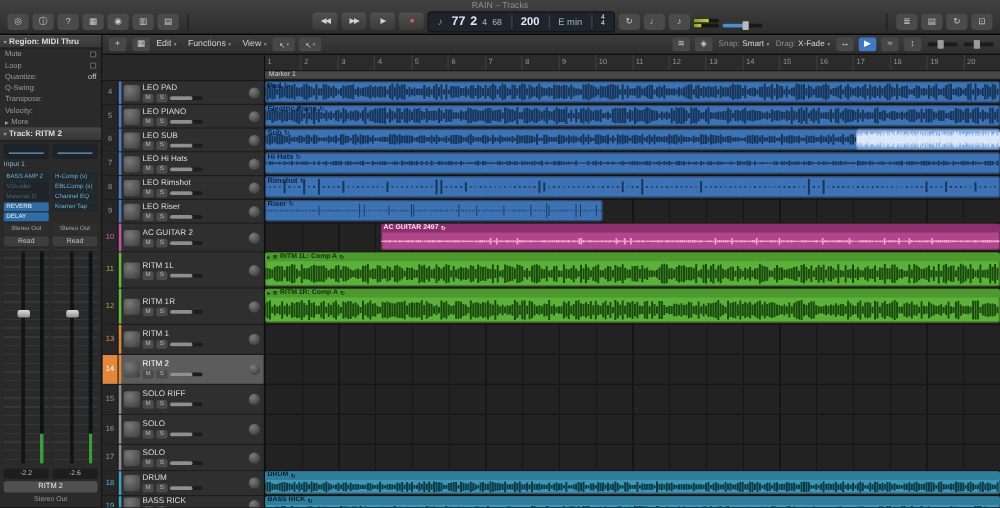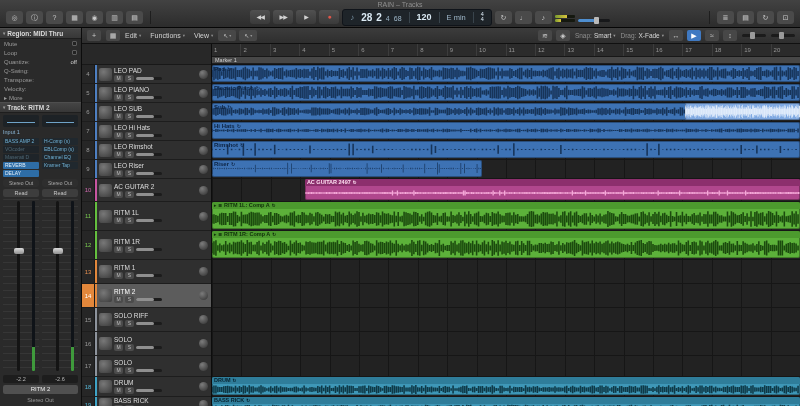--- a/index.html
+++ b/index.html
@@ -135,27 +135,27 @@
     <div class="spacer"></div>
     <div class="transport" id="transport">
         <div class="tp-btn">◀◀</div>
         <div class="tp-btn">▶▶</div>
         <div class="tp-btn">▶</div>
         <div class="tp-btn record">●</div>
       </div>
     <div class="lcd">
       <span class="note">♪</span>
       <span class="pos">
-        <span class="big">28</span>
+        <span class="big">77</span>
         <span class="big">2</span>
         <span class="small">4</span>
         <span class="small">68</span>
       </span>
       <span class="lcd-sep"></span>
-      <span class="tempo">120</span>
+      <span class="tempo">200</span>
       <span class="lcd-sep"></span>
       <span class="key">E min</span>
       <span class="lcd-sep"></span>
       <span class="tsig">
         <span>4</span>
         <span>4</span>
       </span>
     </div>
     <div class="cb-group" id="cb-post">
         <div class="cb-icon">↻</div>

